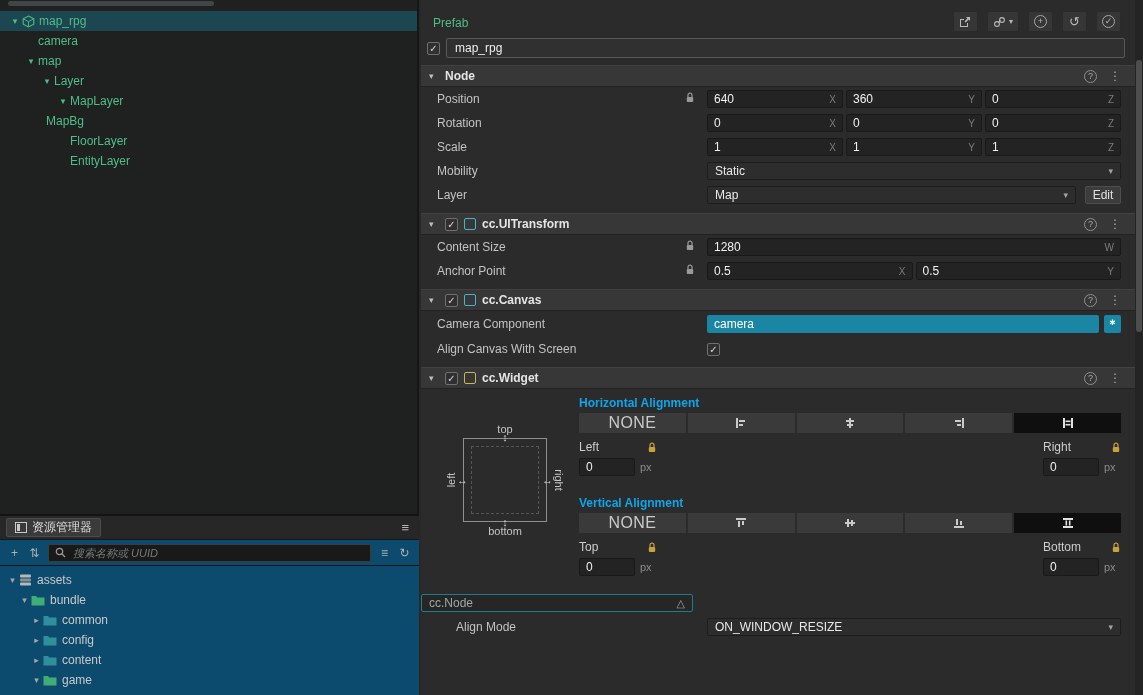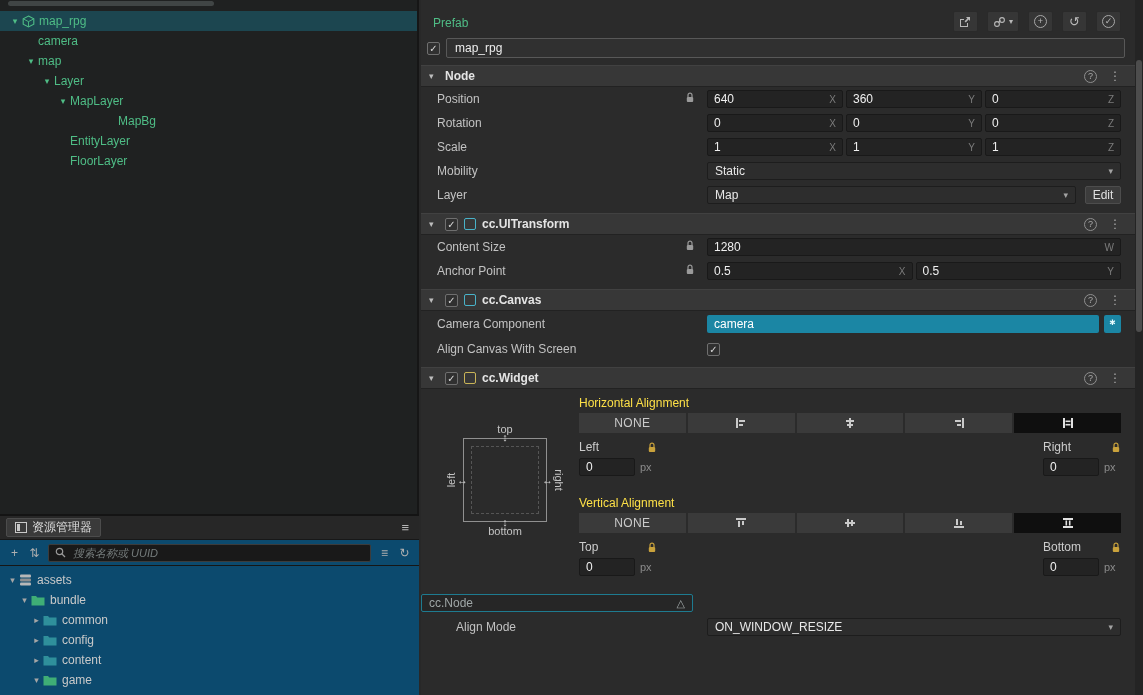--- a/index.html
+++ b/index.html
@@ -12,21 +12,21 @@
   }
   
   .left { position:absolute; left:0; top:0; width:419px; height:695px; background:#1f2121; border-right:2px solid #161616; }
   .hsb { position:absolute; top:1px; left:8px; width:206px; height:5px; border-radius:3px; background:#404545; }
   .htree { position:absolute; top:11px; left:0; right:0; }
   .trow { height:20px; display:flex; align-items:center; color:#4fbd86; }
   .trow .caret { width:14px; flex:none; text-align:center; font-size:9px; color:#4fbd86; }
   .trow .sp { width:14px; flex:none; }
   .trow.selrow { background:#1c4650; }
   .trow .cube { margin-right:4px; flex:none; }
-  .d0{padding-left:8px}.d1{padding-left:24px}.d2{padding-left:40px}.d3{padding-left:56px}.d4{padding-left:104px}
+  .d0{padding-left:8px}.d1{padding-left:24px}.d2{padding-left:40px}.d3{padding-left:56px}.d4{padding-left:32px}
   
   .assets { position:absolute; left:0; top:514px; width:419px; height:181px; background:#0c4a6e; border-top:2px solid #141414; }
   .ahdr { height:24px; background:#272727; display:flex; align-items:center; border-bottom:1px solid #181818; }
   .atab { margin-left:6px; height:19px; display:flex; align-items:center; gap:5px; padding:0 8px; background:#3a3a3a; border:1px solid #4c4c4c; border-radius:2px; color:#dedede; }
   .amenu { margin-left:auto; margin-right:10px; color:#b5b5b5; font-size:13px; }
   .atools { height:26px; display:flex; align-items:center; gap:7px; padding:0 8px; border-bottom:1px solid #161616; }
   .aticon { color:#b0b0b0; width:13px; text-align:center; font-size:12px; }
   .asearch { flex:1; height:18px; background:#191919; border:1px solid #3c3c3c; border-radius:2px; display:flex; align-items:center; padding:0 6px; gap:5px; }
   .asearch input { background:transparent; border:0; outline:0; color:#cfcfcf; flex:1; font-family:"Liberation Sans",sans-serif; font-size:11px; font-style:italic; min-width:0; }
   .asearch input::placeholder { color:#767d7d; font-style:italic; }
@@ -65,24 +65,24 @@
   .selbox { flex:1; height:18px; background:#2d2d2d; border:1px solid #1d1d1d; border-radius:2px; display:flex; align-items:center; padding:0 7px; color:#e8e8e8; }
   .selbox .chev { margin-left:auto; color:#a3a3a3; font-size:9px; }
   .editbtn { width:36px; height:18px; margin-left:6px; background:#3c3c3c; border:1px solid #4d4d4d; border-radius:2px; color:#e0e0e0; display:flex; align-items:center; justify-content:center; }
   .camfield { flex:1; height:18px; background:#1b86a4; border-radius:2px; display:flex; align-items:center; padding:0 7px; color:#fff; }
   .cambtn { width:17px; height:18px; background:#1b86a4; border-radius:2px; margin-left:2px; color:#eafdff; display:flex; align-items:center; justify-content:center; font-weight:bold; }
   .tgtfield { flex:1; height:18px; background:#262626; border:1px solid #1e7b90; border-radius:2px; display:flex; align-items:center; padding:0 7px; color:#9fa6a6; }
   .tgtfield .ticn { margin-left:auto; color:#9fa6a6; font-size:11px; }
   
   .wbody { position:relative; padding:4px 0 10px; }
   .wctl { margin-left:158px; margin-right:14px; }
-  .wlabel { height:20px; display:flex; align-items:center; color:#fde047; }
+  .wlabel { height:20px; display:flex; align-items:center; color:#0ea5e9;font-weight:bold; }
   .mt16 { margin-top:16px; }
   .abrow { display:flex; gap:2px; height:20px; }
-  .abtn { flex:1; background:#3a3a3a; display:flex; align-items:center; justify-content:center; color:#cacaca; font-size:12px; letter-spacing:.4px; }
+  .abtn { flex:1; background:#3a3a3a; display:flex; align-items:center; justify-content:center; color:#cacaca; font-size:16px; letter-spacing:.4px; }
   .abtn.on { background:#0f0f0f; }
   .lrrow { display:flex; justify-content:space-between; align-items:center; height:20px; margin-top:4px; }
   .lrgrp { width:78px; display:flex; justify-content:space-between; align-items:center; color:#cccccc; }
   .inrow { display:flex; justify-content:space-between; align-items:center; height:20px; }
   .ingrp { width:78px; display:flex; align-items:center; gap:5px; }
   .nf2 { width:56px; height:18px; background:#232323; border:1px solid #191919; border-radius:2px; display:flex; align-items:center; padding:0 6px; color:#f0f0f0; }
   .unit { color:#8c8c8c; font-size:11px; }
   .wdiag { position:absolute; left:14px; top:34px; width:140px; color:#c4c4c4; font-size:11px; text-align:center; }
   .wd-mid { display:flex; align-items:center; justify-content:center; margin-top:3px; }
   .wd-side { width:14px; height:84px; display:flex; align-items:center; justify-content:center; flex:none; }
@@ -128,25 +128,25 @@
     <div class="trow d3">
       <span class="caret">▾</span>
       <span>MapLayer</span>
     </div>
     <div class="trow d4">
       <span class="sp"></span>
       <span>MapBg</span>
     </div>
     <div class="trow d3">
       <span class="sp"></span>
-      <span>EntityLayer</span>
+      <span>FloorLayer</span>
     </div>
     <div class="trow d3">
       <span class="sp"></span>
-      <span>FloorLayer</span>
+      <span>EntityLayer</span>
     </div>
   </div>
 
   <div class="assets">
     <div class="ahdr">
       <div class="atab">
         <svg width="12" height="11" viewBox="0 0 12 11">
             <rect x="0.5" y="0.5" width="11" height="10" fill="none" stroke="#c9c9c9"></rect>
             <rect x="2" y="2" width="3" height="7" fill="#c9c9c9"></rect>
           </svg>

